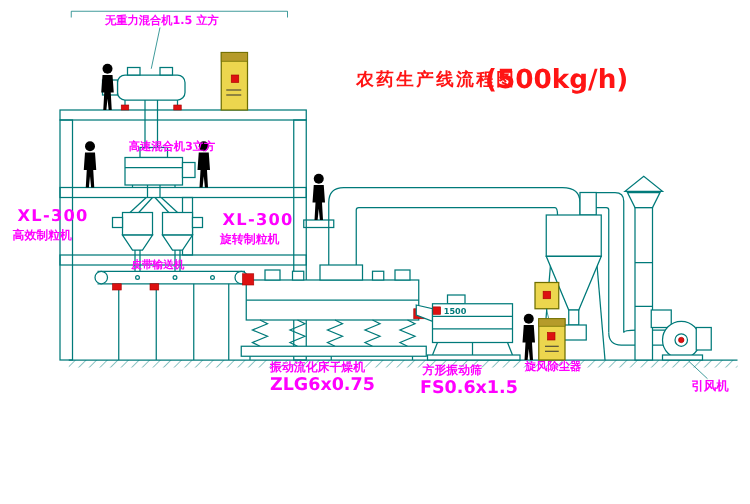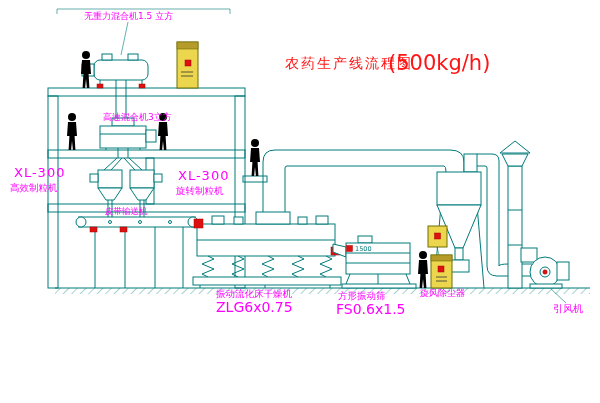--- a/index.html
+++ b/index.html
@@ -1,16 +1,16 @@
 <!DOCTYPE html>
 <html><head>
 <meta charset="utf-8">
 <style>
   html,body{margin:0;padding:0;background:#ffffff;}
-  .canvas{width:600px;height:403px;position:relative;background:#ffffff;overflow:hidden;}
+  .canvas{width:600px;height:403px;position:relative;background:#ffffff;overflow:hidden;font-weight:bold;}
   svg text{font-family:"DejaVu Sans",sans-serif;}
   .tl{stroke:#007a7a;fill:none;stroke-width:1;}
   .tlf{stroke:#007a7a;fill:#ffffff;stroke-width:1;}
   .thin{stroke:#007a7a;stroke-width:0.6;fill:none;}
   .lbl{fill:#ff00ff;}
   .ttl{fill:#ff1414;}
   .dim{fill:#007a7a;}
   .red{fill:#dd1111;stroke:#aa0000;stroke-width:0.5;}
   .ctrl{fill:#ecd64e;stroke:#6e6e00;stroke-width:1;}
   .ctrlband{fill:#b59b2a;stroke:#6e6e00;stroke-width:0.6;}

